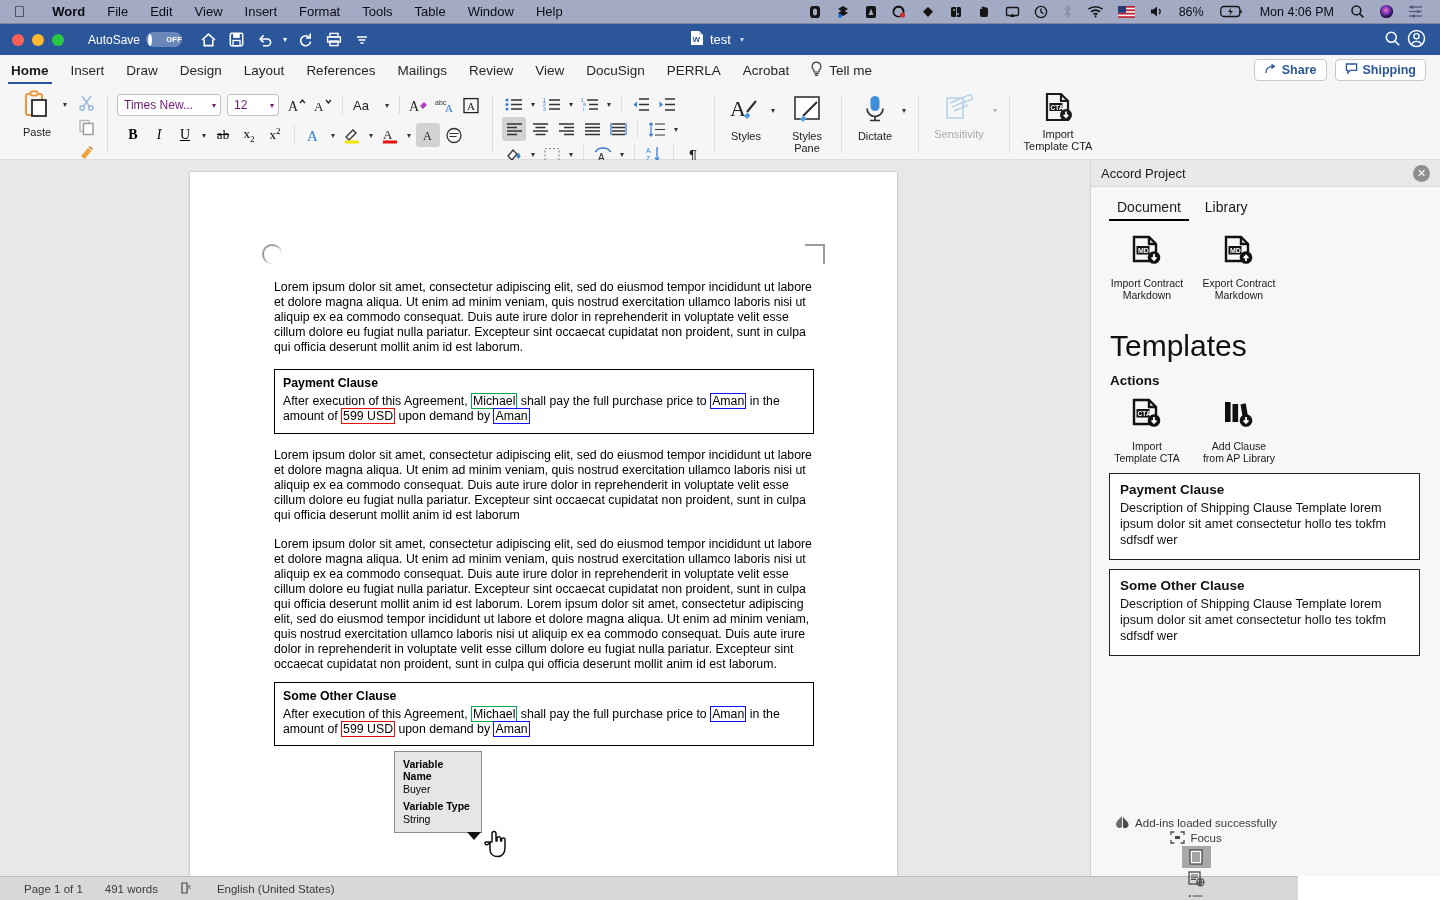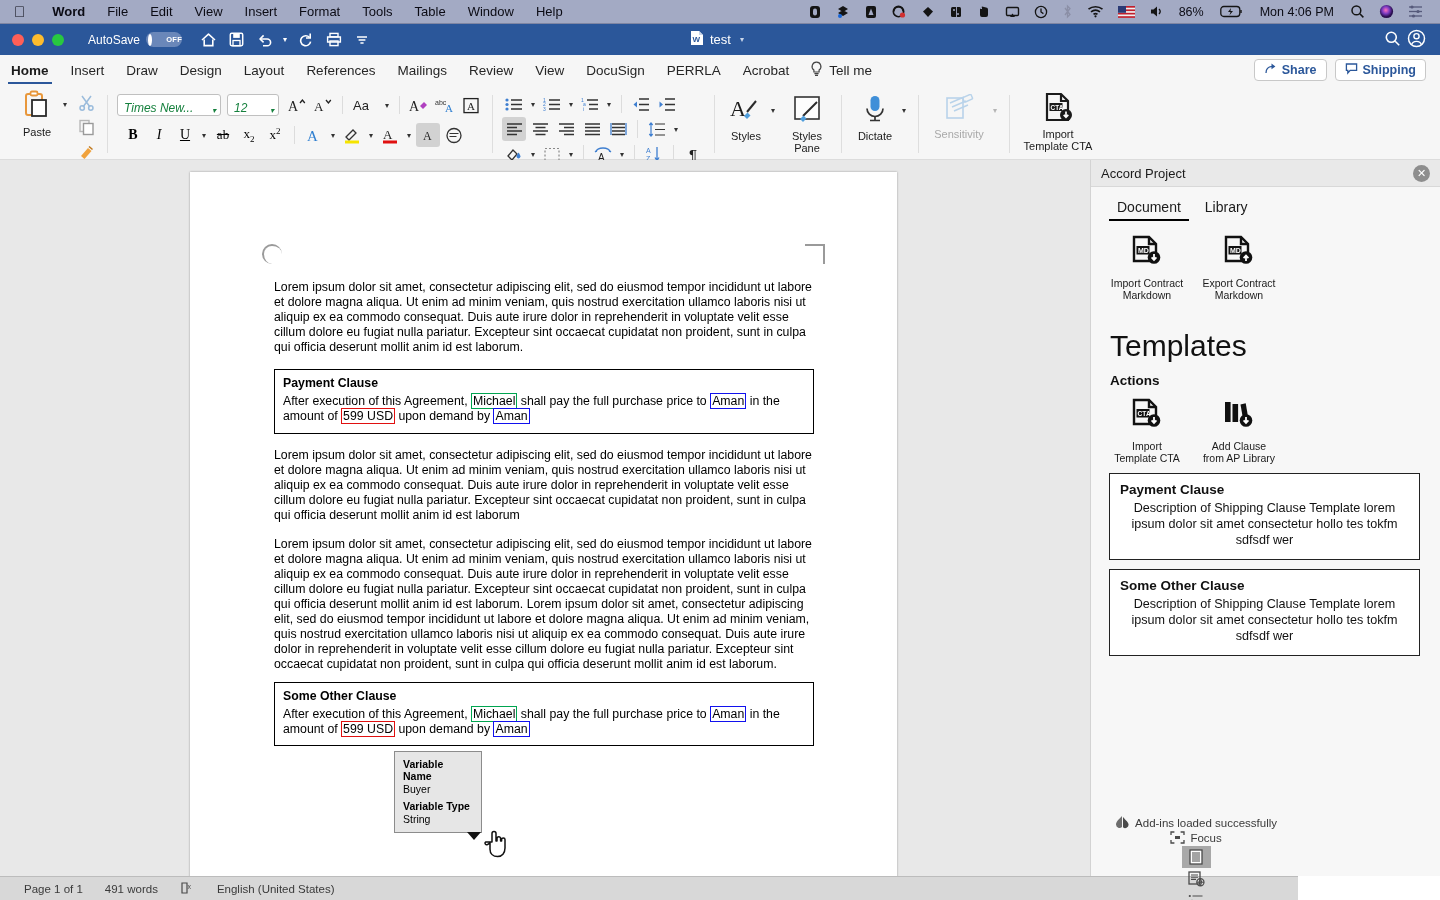--- a/index.html
+++ b/index.html
@@ -81,21 +81,21 @@
     width: 56px; font-size: 11px; color: #1b1b1b; padding-top: 2px;
   }
   .bigbtn .lbl { margin-top: 2px; text-align: center; line-height: 1.1; }
   .bigbtn.dim { color: #a9a9a9; }
   .rrow { display: flex; align-items: center; gap: 2px; height: 26px; }
   .sbtn { width: 24px; height: 24px; display: flex; align-items: center; justify-content: center; }
   .sbtn.sel { background: #d2d2d2; border-radius: 3px; }
   .caret { font-size: 8px; color: #333; width: 10px; text-align: center; }
   .combo {
     height: 22px; border: 1px solid #c0c0c0; background: #fff; border-radius: 3px;
-    display: flex; align-items: flex-end; padding: 0 4px 0 6px; font-size: 12px; color: #15803d; font-style: italic;
+    display: flex; align-items: center; padding: 0 4px 0 6px; font-size: 12px; color: #701a75;
   }
   .combo .cv { flex: 1; white-space: nowrap; overflow: hidden; }
   .combo .cc { font-size: 8px; margin-left: 4px; }
   .vsep { width: 1px; height: 18px; background: #dcdcdc; margin: 0 5px; }
 
   
   #docarea {
     position: absolute; top: 160px; left: 0; width: 1090px; height: 716px;
     background: #e8e8e8; overflow: hidden;
   }
@@ -160,21 +160,21 @@
     font-size: 10.5px; color: #1b1b1b; text-align: center; line-height: 1.15;
   }
   .tpicon .lbl { margin-top: 4px; }
   #tptitle { font-size: 30px; color: #111; padding: 28px 0 0 19px; font-weight: normal; }
   .tpsub { font-size: 13.5px; font-weight: bold; color: #111; padding: 10px 0 0 19px; }
   .tpsub.big { font-size: 14px; padding-top: 16px; }
   .tcard {
     margin: 9px 20px 0 18px; border: 1px solid #222; background: #fff; padding: 8px 10px 10px 10px;
   }
   .tcard .h { font-size: 13.5px; font-weight: bold; color: #111; margin-bottom: 4px; }
-  .tcard .d { font-size: 12.6px; color: #111; line-height: 1.26; text-align: center; }
+  .tcard .d { font-size: 12.6px; color: #111; line-height: 1.26; }
 
   
   #statusbar {
     position: absolute; top: 876px; left: 0; width: 1298px; height: 24px;
     background: #d8d8d8; border-top: 1px solid #bcbcbc;
     display: flex; align-items: center; font-size: 11.5px; color: #3a3a3a;
   }
   #statusbar .sl { display: flex; align-items: center; }
   #statusbar .si { padding: 0 11px; display: flex; align-items: center; gap: 5px; white-space: nowrap; }
   #statusbar .sr { margin-left: auto; display: flex; align-items: center; padding-right: 10px; flex-direction: column; }

